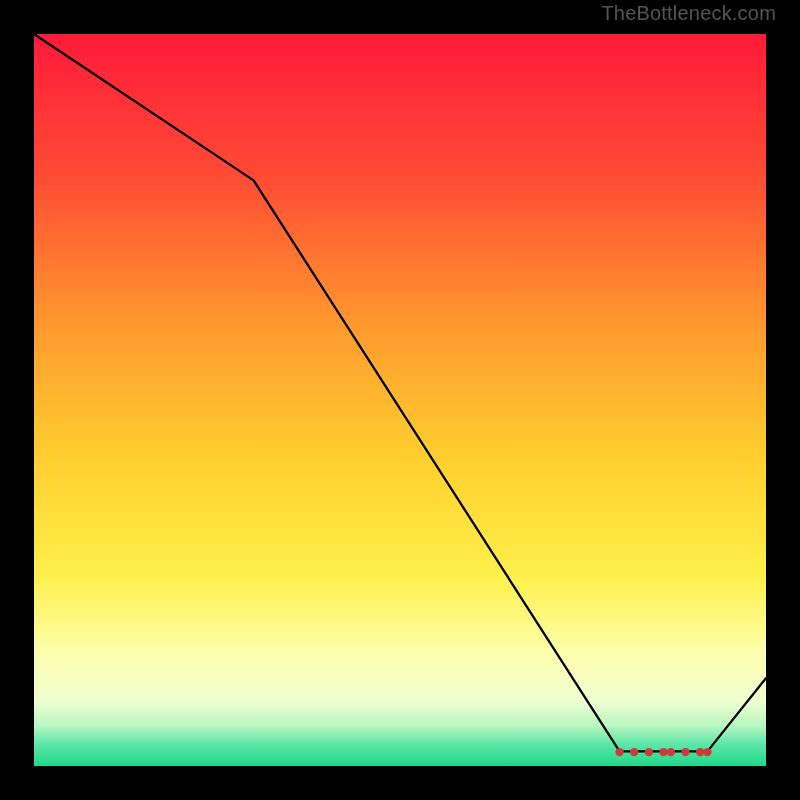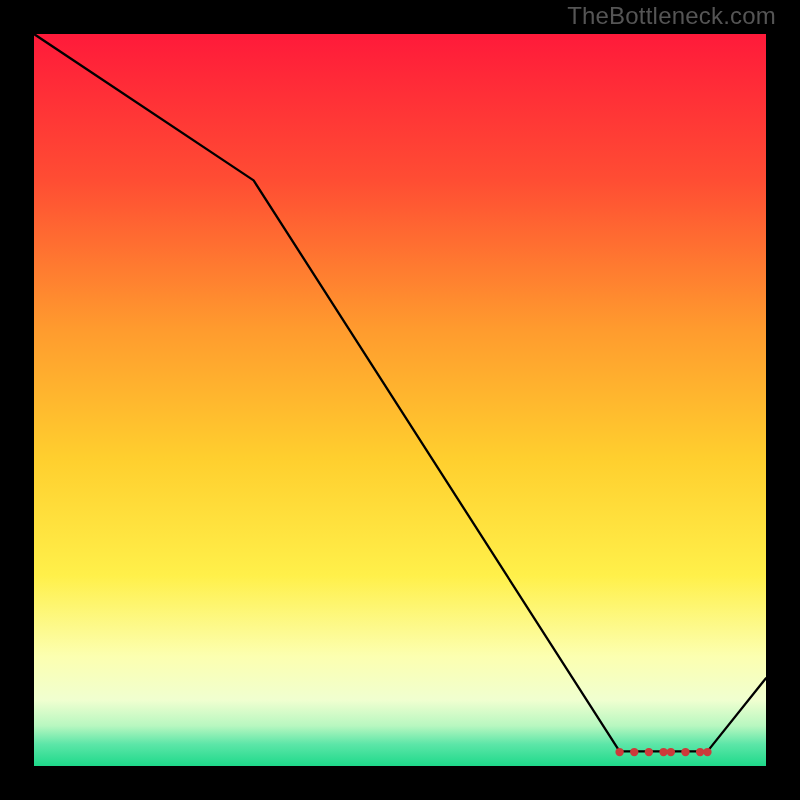--- a/index.html
+++ b/index.html
@@ -17,21 +17,21 @@
     top: 0;
     width: 800px;
     height: 800px;
     background: #000000;
   }
   .watermark {
     position: absolute;
     top: 2px;
     right: 24px;
     color: #555555;
-    font-size: 24px;
+    font-size: 20px;
     font-weight: 500;
     letter-spacing: 0.2px;
   }
   .plot {
     position: absolute;
     left: 34px;
     top: 34px;
     width: 732px;
     height: 732px;
   }

